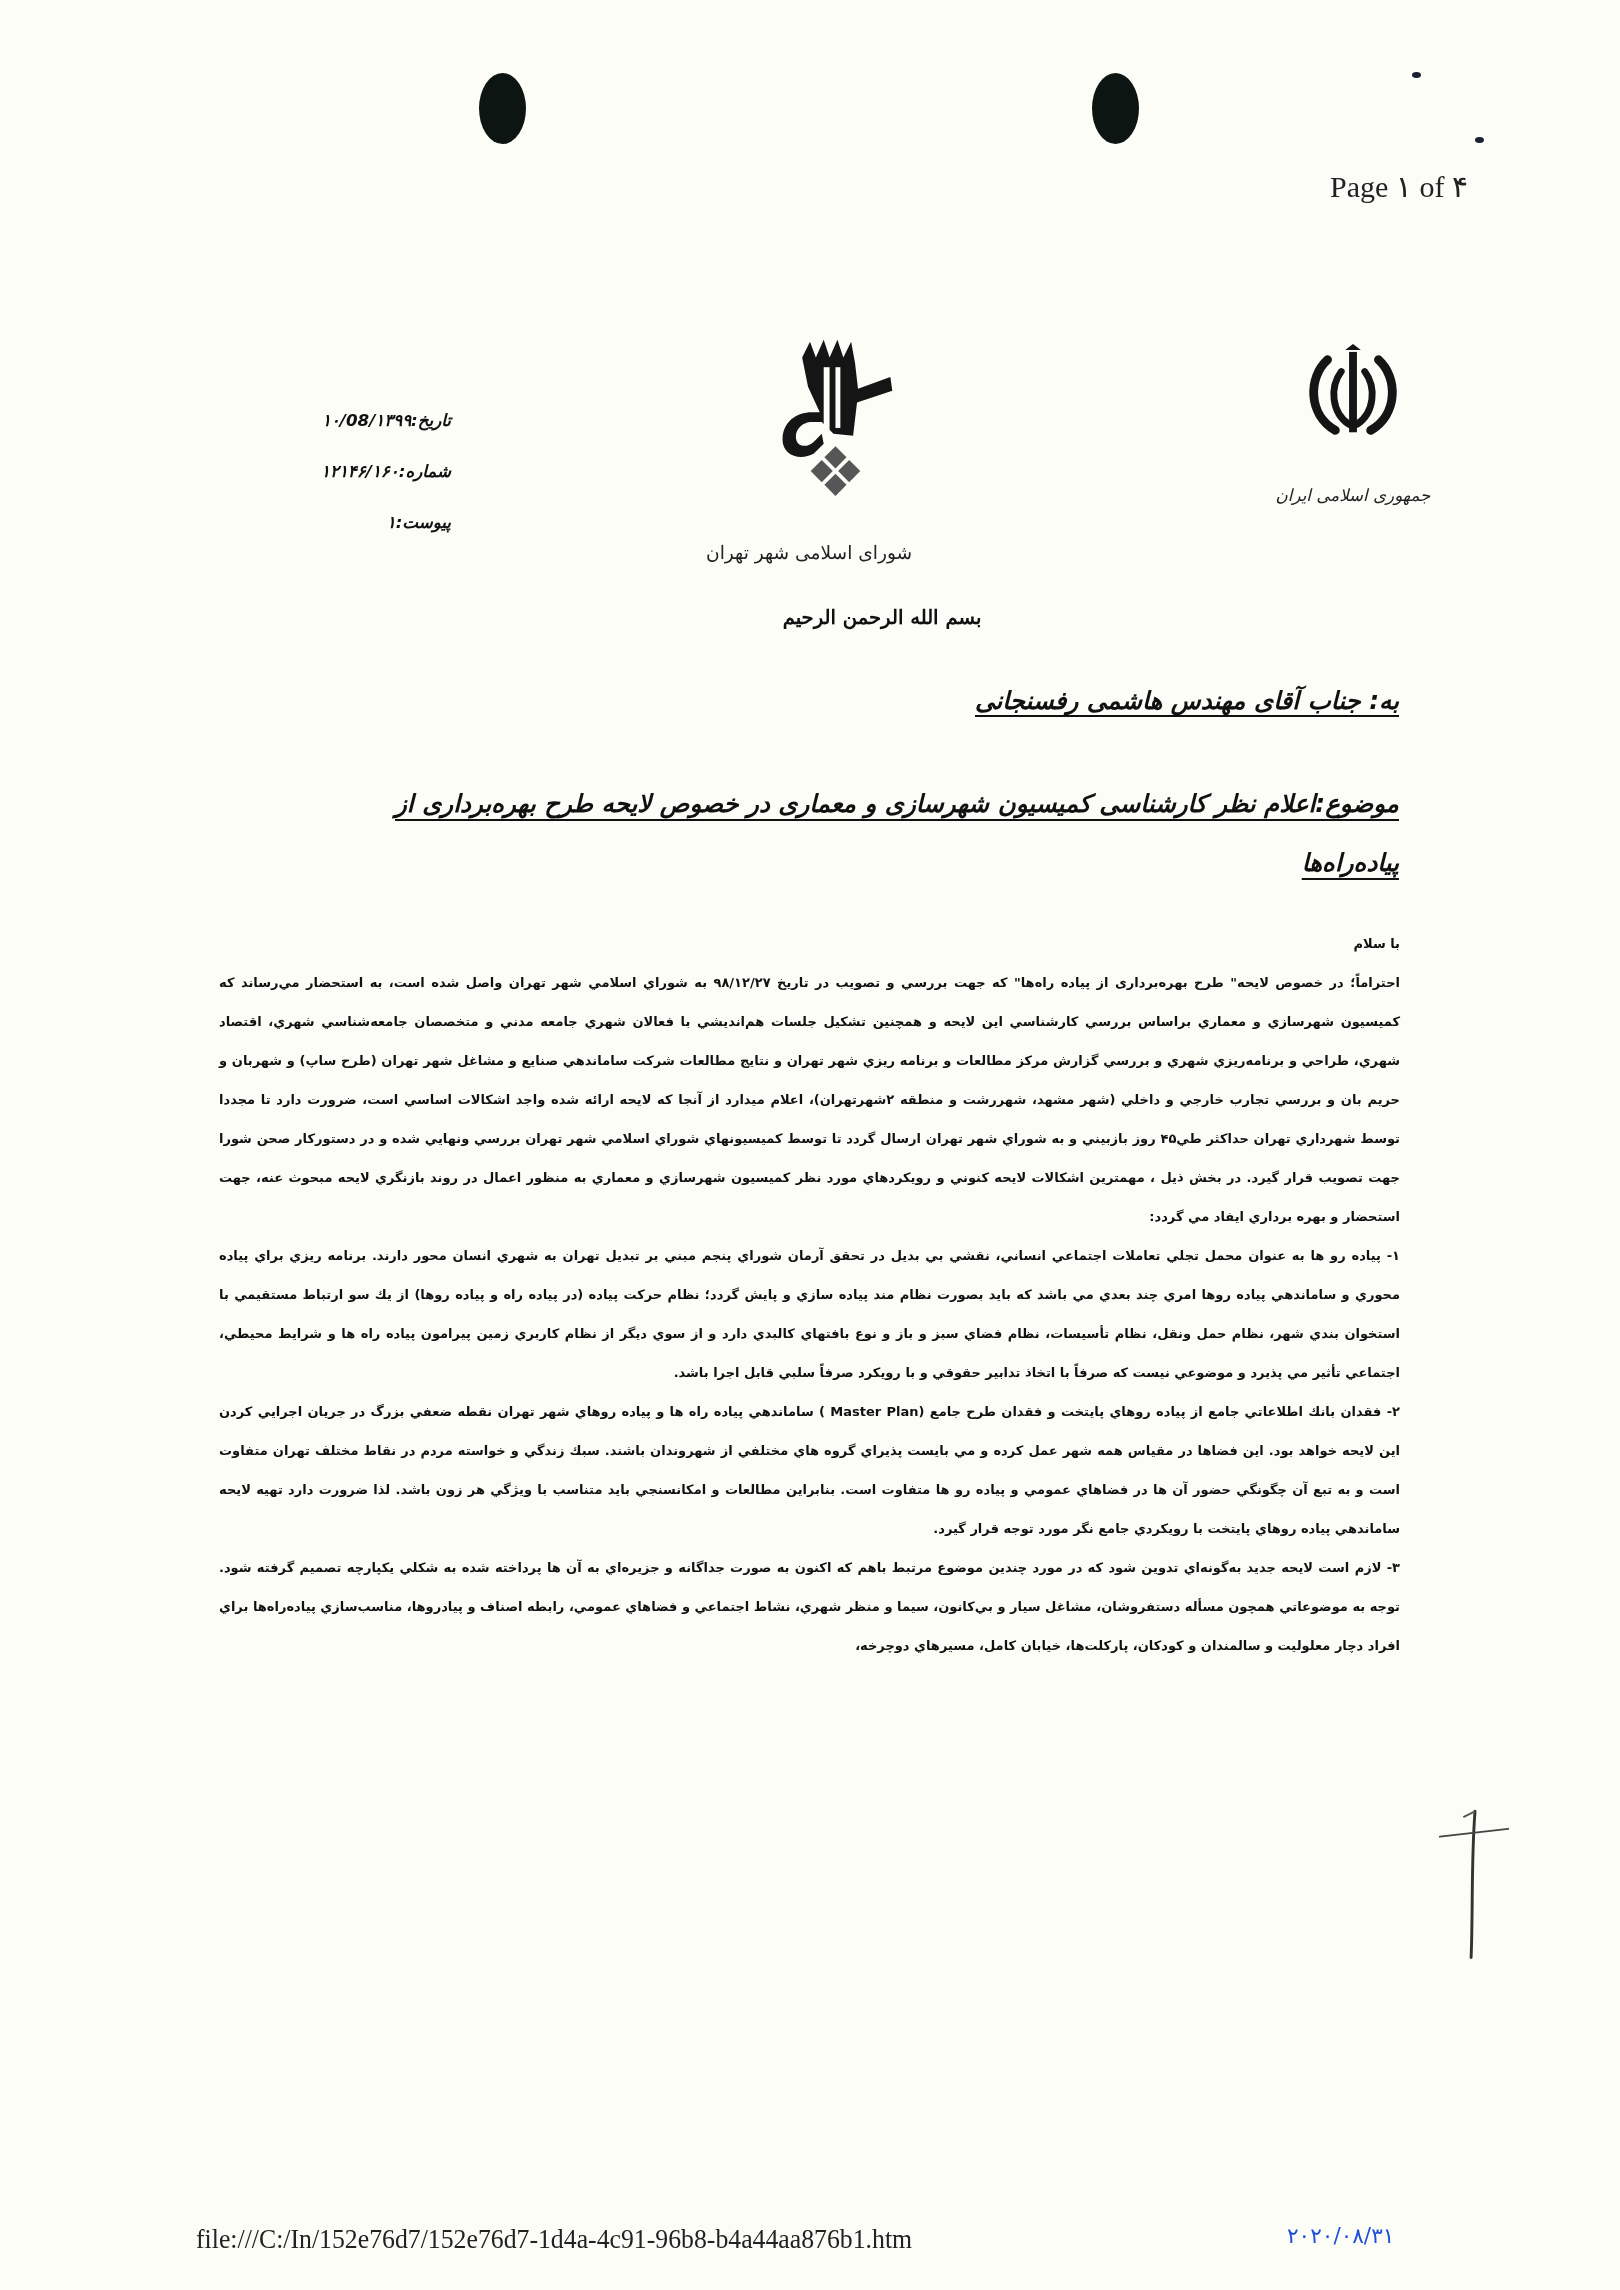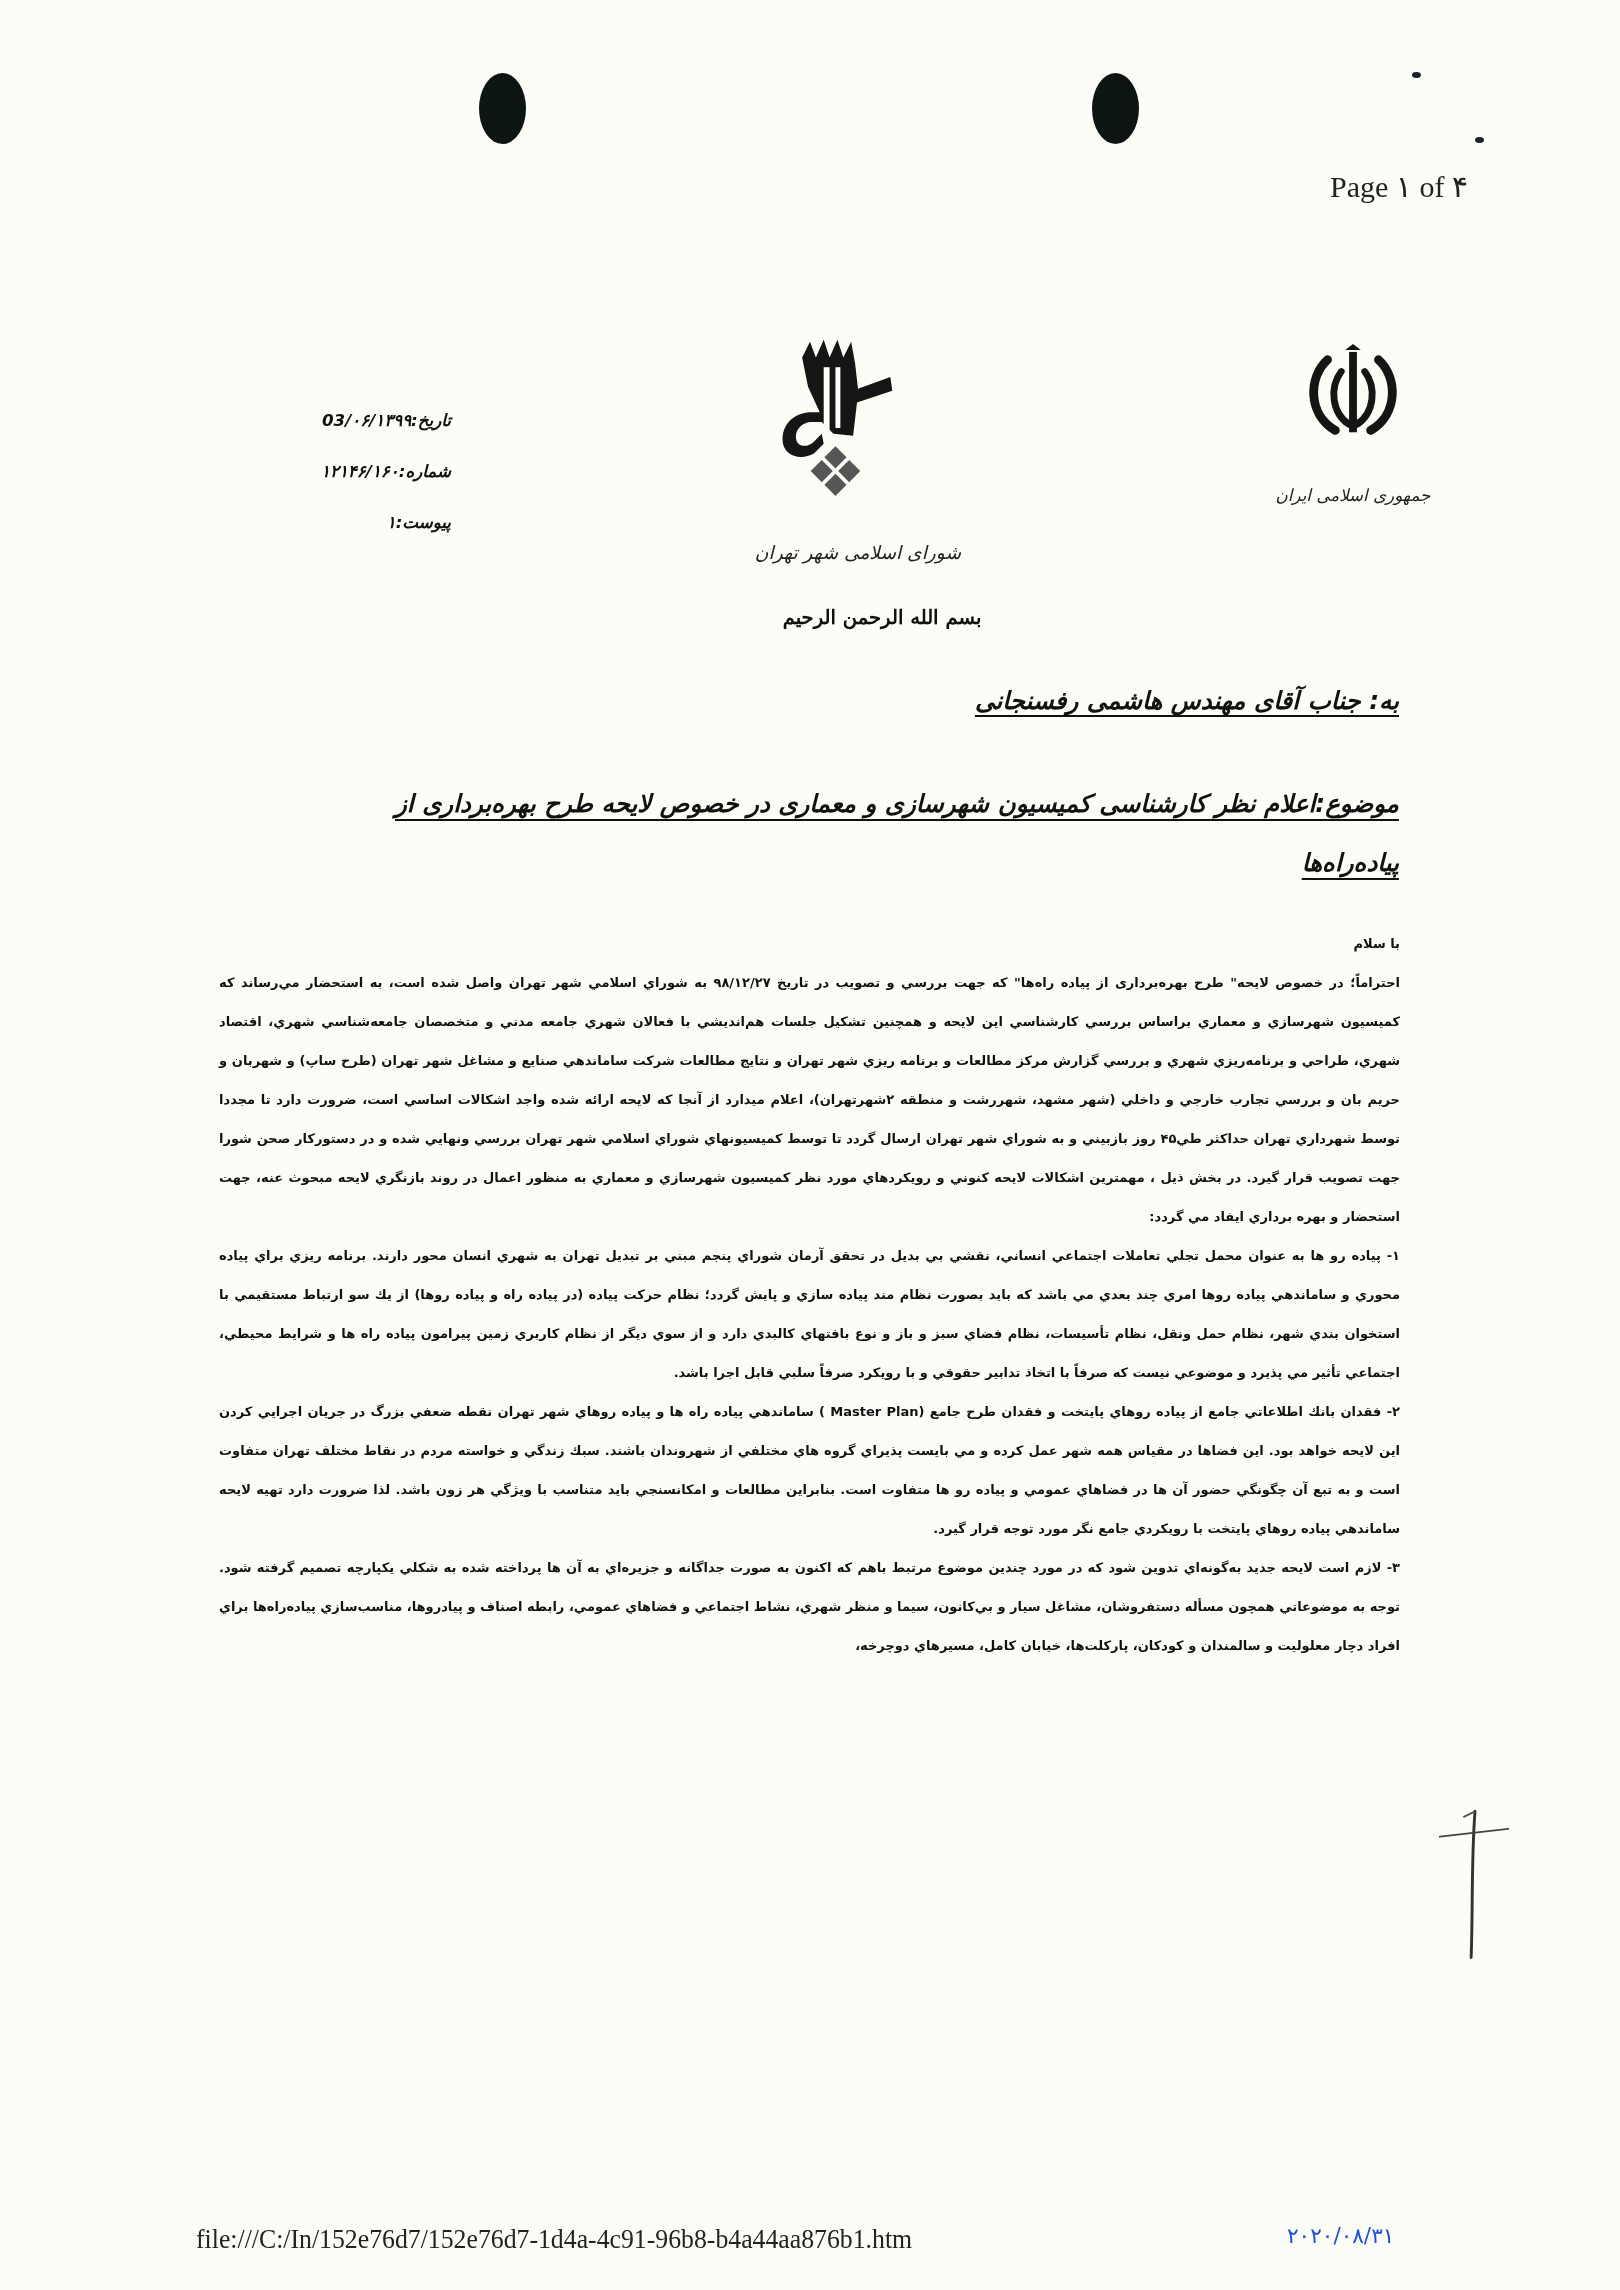--- a/index.html
+++ b/index.html
@@ -30,22 +30,22 @@
     position: absolute; left: 235px; top: 412px; width: 216px;
     direction: rtl; text-align: right;
     font-family: "DejaVu Sans", sans-serif; font-style: italic; font-weight: bold;
     font-size: 16.7px; line-height: 1;
   }
   .meta-line { height: 27.4px; margin-bottom: 23.5px; white-space: nowrap; }
 
   .logo-council { position: absolute; left: 706px; top: 328px; width: 255px; height: 235px; }
   .logo-council svg { display: block; }
   .logo-council .caption {
-    position: absolute; left: 0; right: 0; bottom: 0; text-align: right;
-    direction: rtl; font-family: "DejaVu Serif", serif; font-style: italic;
+    position: absolute; left: 0; right: 0; bottom: 0; text-align: left;
+    direction: rtl; font-family: "DejaVu Serif", serif; 
     font-size: 18.6px; color: #222; letter-spacing: 1px;
   }
   .logo-iran { position: absolute; left: 1255px; top: 338px; width: 196px; height: 167px; }
   .logo-iran .caption {
     position: absolute; left: 0; right: 0; bottom: 0; text-align: center;
     direction: rtl; font-family: "DejaVu Serif", serif; font-style: italic;
     font-size: 16.7px; color: #222; margin-top: 8px;
   }
 
   .basmala {
@@ -97,21 +97,21 @@
 <body>
 
 <div class="punch left"></div>
 <div class="punch right"></div>
 <div class="speck a"></div>
 <div class="speck b"></div>
 
 <div class="page-num">Page ۱ of ۴</div>
 
 <div class="meta-block">
-  <div class="meta-line">تاریخ:03/۰۶/۱۳۹۹</div>
+  <div class="meta-line">تاریخ:۱۰/08/۱۳۹۹</div>
   <div class="meta-line">شماره:۱۲۱۴۶/۱۶۰</div>
   <div class="meta-line">پیوست:۱</div>
 </div>
 
 <div class="logo-council">
   <svg width="255" height="196" viewBox="0 0 260 200">
     <g fill="#151515">
       <path d="M98 30 L106 14 L112 30 L120 12 L126 30 L134 12 L140 30 L148 14 L152 36 L155 62 L188 50 L190 64 L154 76 L150 110 L130 108 L118 96 L108 96 C98 96 90 104 92 114 C94 122 104 122 110 116 L118 108 L120 118 L110 128 C96 136 78 130 78 114 C78 96 92 86 108 86 L116 86 L104 60 Z"></path>
       <rect x="120" y="40" width="6" height="66" fill="#fdfdf8"></rect>
       <rect x="132" y="40" width="5" height="62" fill="#fdfdf8"></rect>

